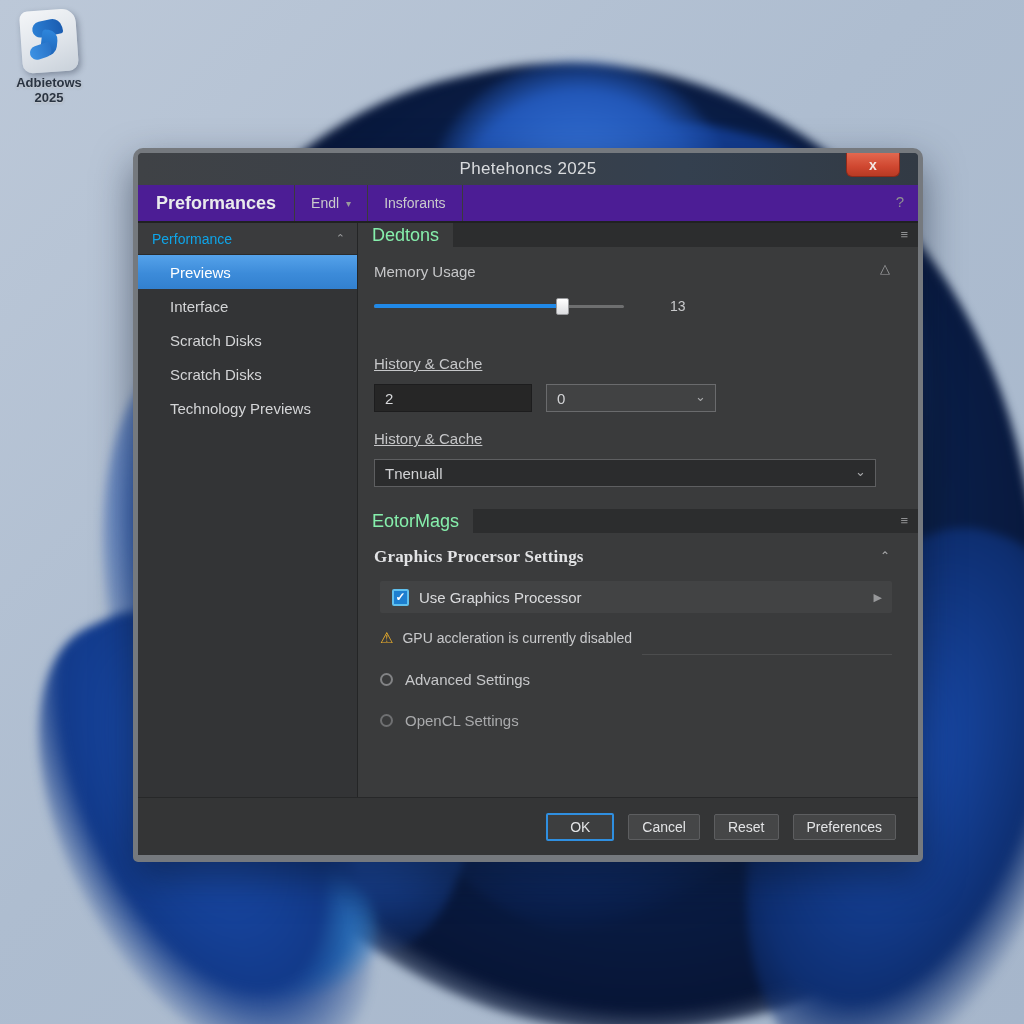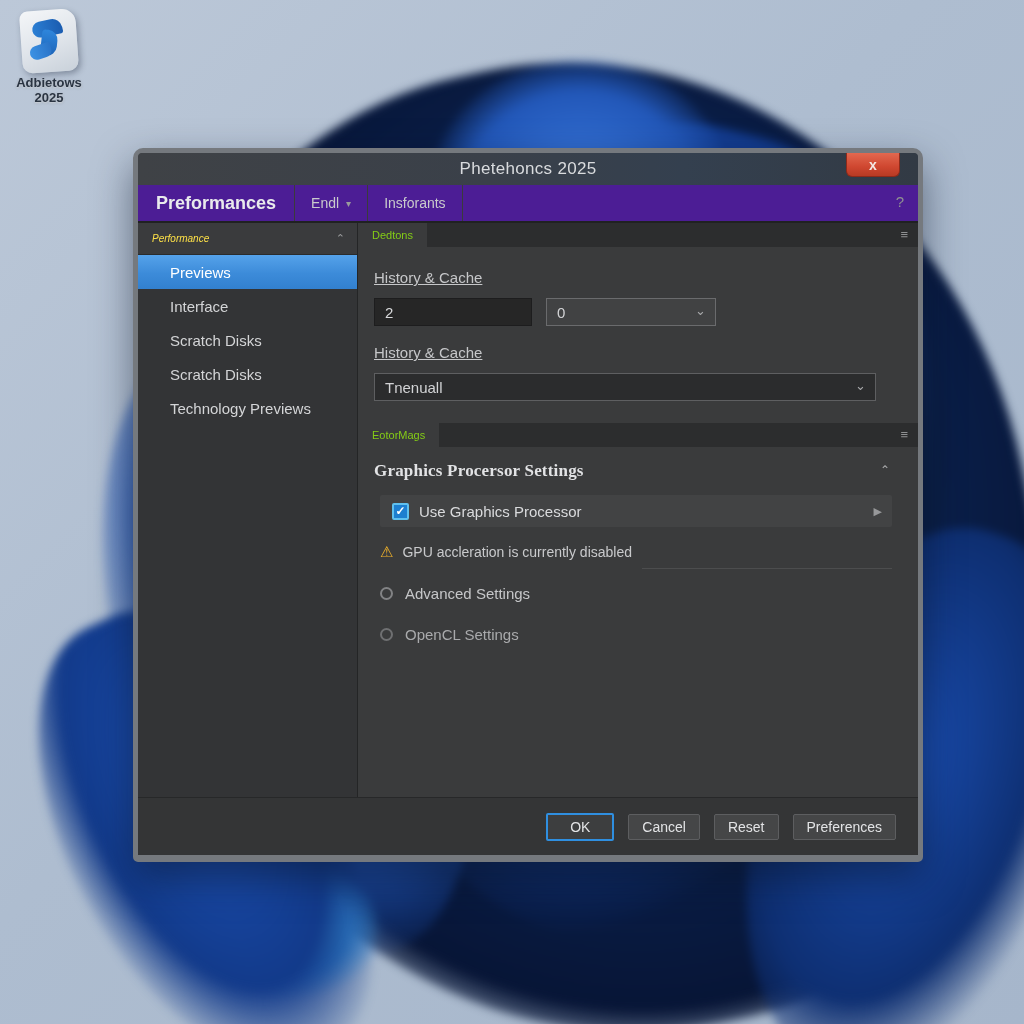--- a/index.html
+++ b/index.html
@@ -61,30 +61,30 @@
   .menu-item.primary { font-size:18px; font-weight:bold; color:#e9eaec; padding:0 18px; }
   .menu-item .dd { font-size:10px; color:#9a9b9c; margin-left:7px; }
   .menubar .help { position:absolute; right:14px; top:8px; color:#8f9092; font-size:15px; cursor:pointer; }
 
   .body { flex:1 1 auto; display:flex; min-height:0; }
 
   
   .sidebar { width:220px; flex:0 0 220px; background:#333436; border-right:1px solid #242526; display:flex; flex-direction:column; }
   .side-head { height:32px; display:flex; align-items:center; justify-content:space-between;
          padding:0 12px 0 14px; background:#3a3b3d; border-bottom:1px solid #2a2b2c; }
-  .side-head .t { color:#fde047; font-size:10px;font-style:italic; }
+  .side-head .t { color:#0ea5e9; font-size:14px; }
   .side-head .sort { color:#9a9b9c; font-size:11px; cursor:pointer; }
   .side-item { height:34px; display:flex; align-items:center; padding-left:32px;
          color:#d4d5d7; font-size:15px; cursor:pointer; }
   .side-item.sel { background:linear-gradient(180deg,#55a2ea 0%,#3c8bd9 55%,#3280cf 100%); color:#ffffff; }
 
   
   .main { flex:1 1 auto; display:flex; flex-direction:column; background:#3a3b3c; min-width:0; }
   .tabstrip { height:24px; flex:0 0 24px; background:#2c2d2e; display:flex; align-items:stretch; position:relative; }
-  .tab { background:#3a3b3c; color:#84cc16; font-size:11px; display:flex; align-items:center; padding:0 14px; cursor:pointer; }
+  .tab { background:#3a3b3c; color:#86efac; font-size:18px; display:flex; align-items:center; padding:0 14px; cursor:pointer; }
   .tabstrip .micon { position:absolute; right:10px; top:4px; color:#8f9092; font-size:13px; cursor:pointer; }
 
   .section1 { padding:16px 26px 18px 16px; position:relative; }
   .lab { color:#c6c7c9; font-size:15px; }
   .warn-tri-o { position:absolute; right:28px; top:14px; color:#9fa0a2; font-size:13px; }
 
   .slider-row { display:flex; align-items:center; margin-top:16px; }
   .slider { position:relative; width:250px; height:18px; cursor:pointer; }
   .slider .track { position:absolute; left:0; right:0; top:8px; height:3px; background:#6e6f70; border-radius:2px; }
   .slider .fill  { position:absolute; left:0; top:7px; height:4px; background:#2089e8; border-radius:2px; }
@@ -196,20 +196,32 @@
         <div class="side-item">Technology Previews</div>
       </div>
 
       <div class="main">
 
         <div class="tabstrip">
           <div class="tab">Dedtons</div>
           <span class="micon">≡</span>
         </div>
 
+        <div class="section1">
+          <span class="lab">Memory Usage</span>
+          <span class="warn-tri-o">△</span>
+          <div class="slider-row">
+            <div class="slider">
+              <div class="track"></div>
+              <div class="fill" style="width: 75%;"></div>
+              <div class="thumb" style="left: calc(75% - 6px);"></div>
+            </div>
+            <span class="slider-val">13</span>
+          </div>
+        </div>
 
         <div class="grp">
           <span class="lab">History &amp; Cache</span>
           <div class="field-row">
             <input class="txt-input" type="text" value="2" style="">
             <div class="combo small">
               <span>0</span>
               <span class="chev">⌄</span>
             </div>
           </div>

